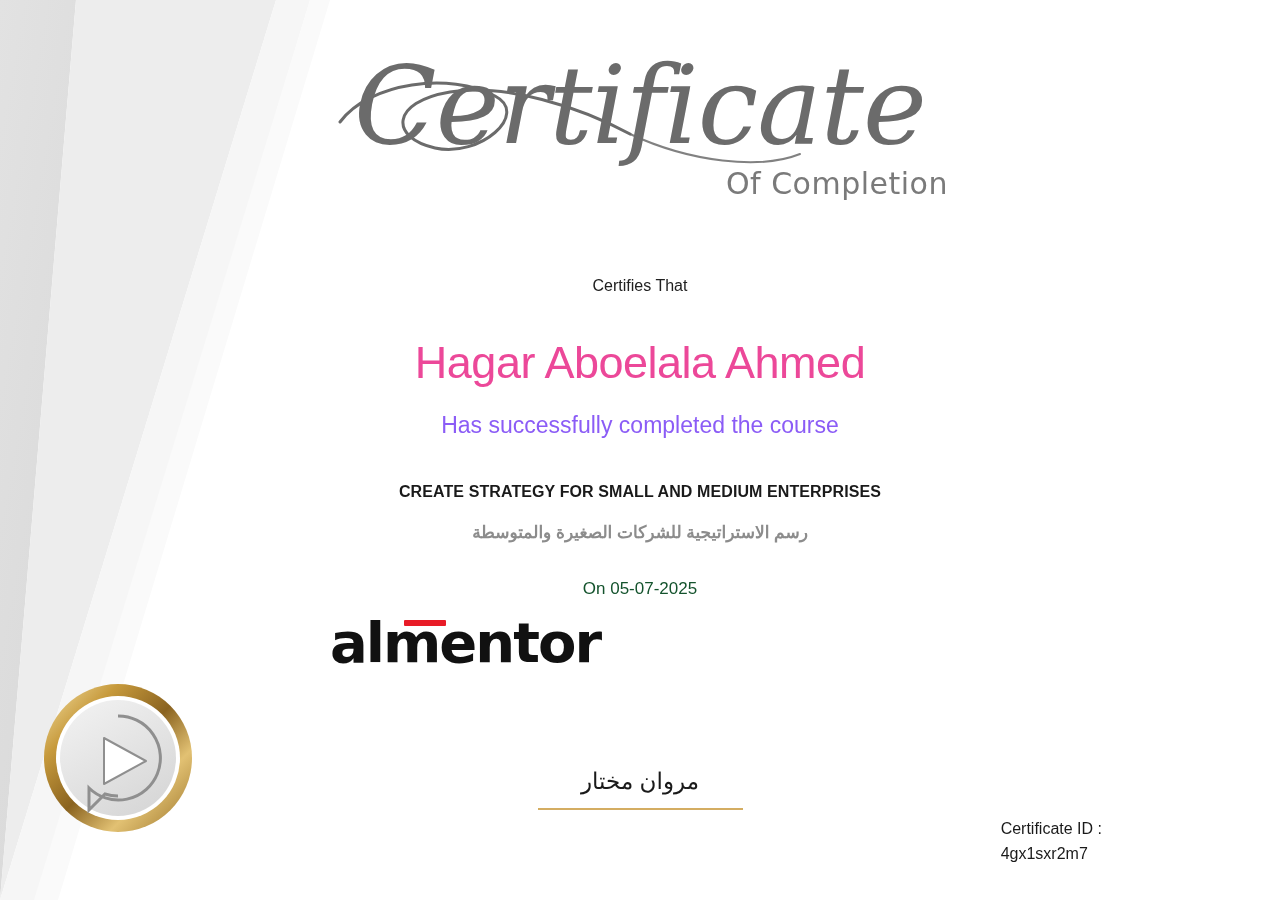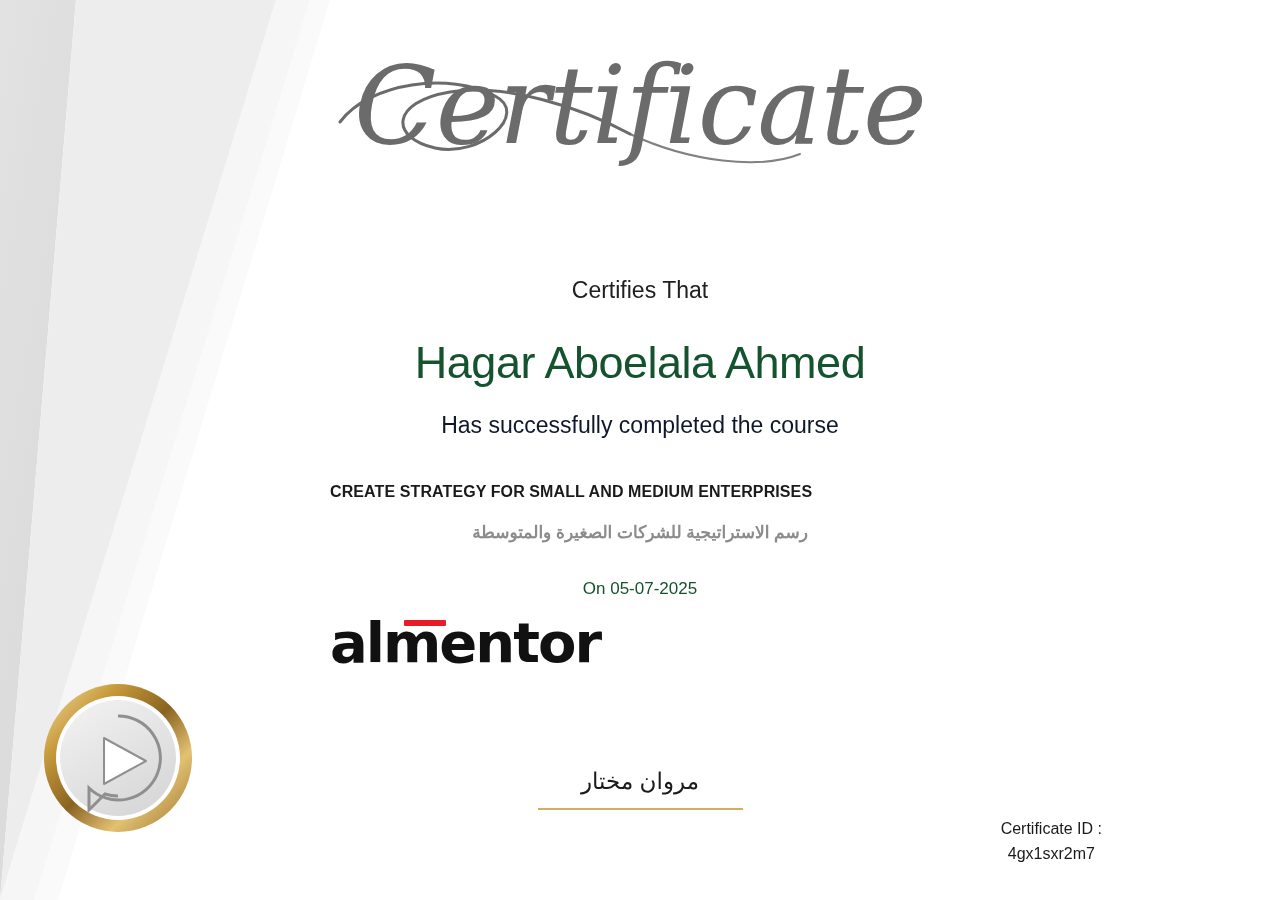--- a/index.html
+++ b/index.html
@@ -97,51 +97,52 @@
     margin-top: 6px;
     letter-spacing: 0.5px;
   }
 
   .certifies {
     position: absolute;
     top: 277px;
     left: 0;
     width: 620px;
     text-align: center;
-    font-size: 23px;
+    font-size: 16px;
     color: #202020;
   }
 
   .recipient {
     position: absolute;
     top: 337px;
     left: 0;
     width: 620px;
     text-align: center;
     font-size: 45px;
-    color: #14532d;
+    color: #ec4899;
     font-weight: 400;
     letter-spacing: -0.5px;
   }
 
   .completed-line {
     position: absolute;
     top: 412px;
     left: 0;
     width: 620px;
     text-align: center;
     font-size: 23px;
-    color: #0f172a;
+    color: #8b5cf6;
   }
 
   .course-en {
     position: absolute;
     top: 483px;
     left: 0;
     width: 620px;
+    text-align: center;
     font-size: 16px;
     font-weight: bold;
     color: #1a1a1a;
     letter-spacing: 0.1px;
   }
 
   .course-ar {
     position: absolute;
     top: 522px;
     left: 0;
@@ -205,21 +206,21 @@
     left: 208px;
     width: 205px;
     height: 2px;
     background: #d4ad62;
   }
 
   .cert-id {
     position: absolute;
     right: 178px;
     bottom: 33px;
-    text-align: center;
+    text-align: left;
     font-size: 16px;
     color: #1a1a1a;
     line-height: 1.55;
   }
 
   
   .seal {
     position: absolute;
     left: 42px;
     top: 682px;
@@ -238,20 +239,21 @@
   <div class="band band-edge"></div>
 
   <div class="content">
 
     <div class="title-block">
       <svg class="cert-swash" viewBox="0 0 620 150">
         <path d="M10 60 C 40 20, 120 10, 165 34 C 200 52, 150 96, 105 86 C 60 76, 60 40, 120 30 C 175 21, 250 45, 300 72" fill="none" stroke="#6b6b6b" stroke-width="3" stroke-linecap="round"></path>
         <path d="M300 72 C 360 100, 430 108, 470 92" fill="none" stroke="#6b6b6b" stroke-width="2" stroke-linecap="round" opacity="0.85"></path>
       </svg>
       <div class="cert-word">Certificate</div>
+      <div class="of-completion">Of Completion</div>
     </div>
 
     <div class="certifies">Certifies That</div>
 
     <div class="recipient">Hagar Aboelala Ahmed</div>
 
     <div class="completed-line">Has successfully completed the course</div>
 
     <div class="course-en">CREATE STRATEGY FOR SMALL AND MEDIUM ENTERPRISES</div>
 

